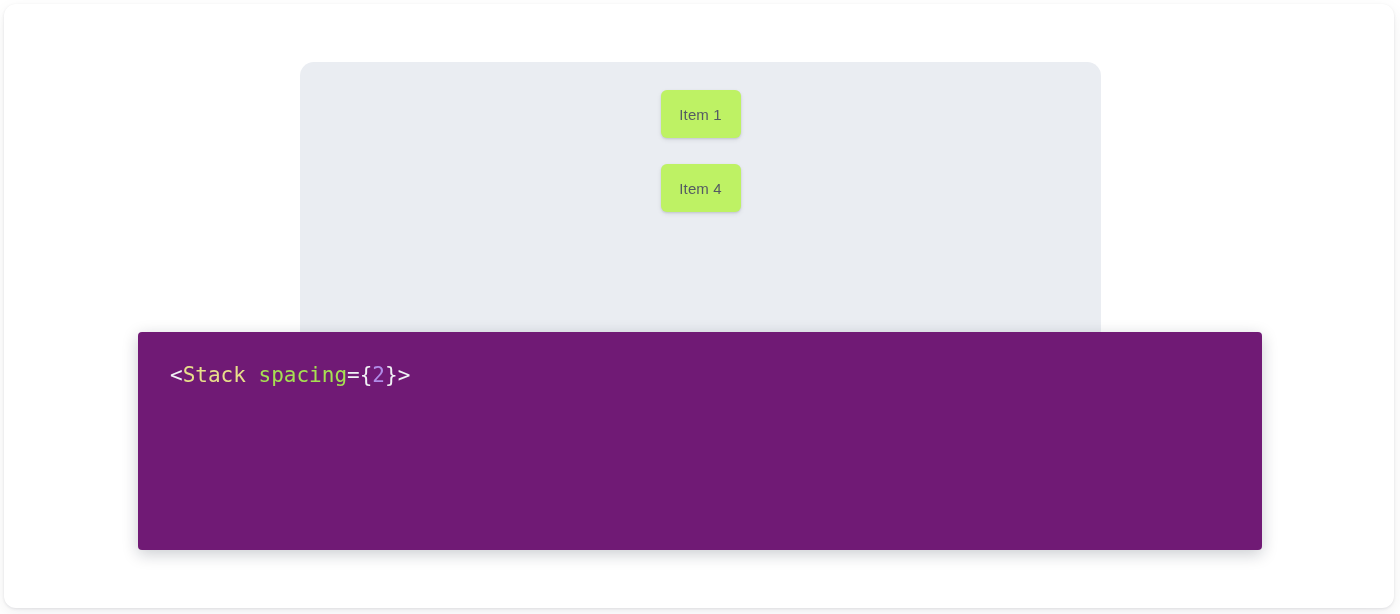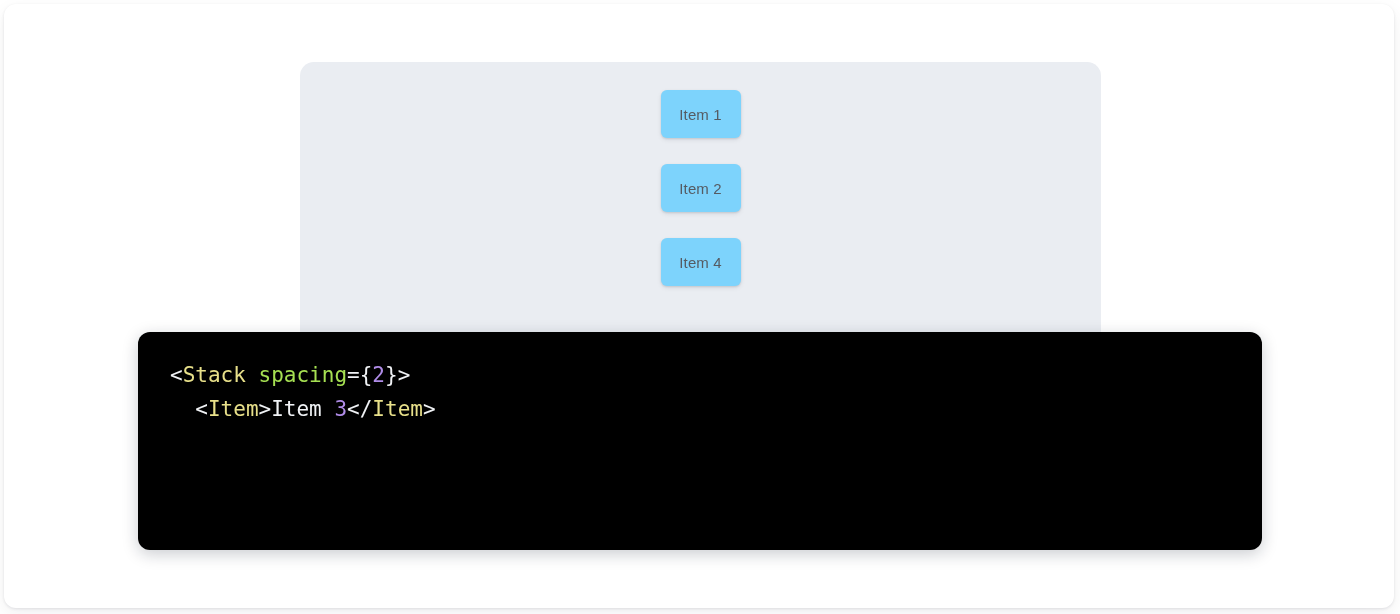--- a/index.html
+++ b/index.html
@@ -48,42 +48,42 @@
     display: flex;
     flex-direction: column;
     align-items: center;
     gap: 26px;
     box-sizing: border-box;
   }
 
   .stack-item {
     width: 80px;
     height: 48px;
-    background: #7dd3fc;
+    background: #bef264;
     border-radius: 6px;
     box-shadow: 0 1px 2px rgba(15, 23, 42, 0.12),
                 0 2px 5px rgba(15, 23, 42, 0.08);
     display: flex;
     align-items: center;
     justify-content: center;
     font-size: 15px;
     color: #555b63;
     letter-spacing: 0.1px;
     box-sizing: border-box;
   }
 
   
   .code-panel {
     position: absolute;
     left: 134px;           
     top: 328px;            
     width: 1124px;
     height: 218px;
-    background: #000000;
-    border-radius: 12px;
+    background: #701a75;
+    border-radius: 4px;
     box-shadow: 0 4px 16px rgba(15, 23, 42, 0.22);
     box-sizing: border-box;
     padding: 27px 0 0 32px;
   }
 
   .code-block {
     font-family: "DejaVu Sans Mono", "Liberation Mono", monospace;
     font-size: 21px;
     line-height: 33.5px;
     white-space: pre;
@@ -103,27 +103,23 @@
 <body>
 
 <div class="page-frame">
 
   <div class="preview-card">
     <div class="stack" id="stack-container">
         <div class="stack-item">
           <span>Item 1</span>
         </div>
         <div class="stack-item">
-          <span>Item 2</span>
-        </div>
-        <div class="stack-item">
           <span>Item 4</span>
         </div>
       </div>
   </div>
 
   <div class="code-panel">
     <pre class="code-block" id="code-block"><span class="code-line"><span class="tok-plain">&lt;</span><span class="tok-tag">Stack</span><span class="tok-plain"> </span><span class="tok-attr">spacing</span><span class="tok-plain">={</span><span class="tok-number">2</span><span class="tok-plain">}&gt;</span>
-</span><span class="code-line">  <span class="tok-plain">&lt;</span><span class="tok-tag">Item</span><span class="tok-plain">&gt;</span><span class="tok-text">Item </span><span class="tok-number">3</span><span class="tok-plain">&lt;/</span><span class="tok-tag">Item</span><span class="tok-plain">&gt;</span>
 </span></pre>
   </div>
 
 </div>
 
 </body></html>

